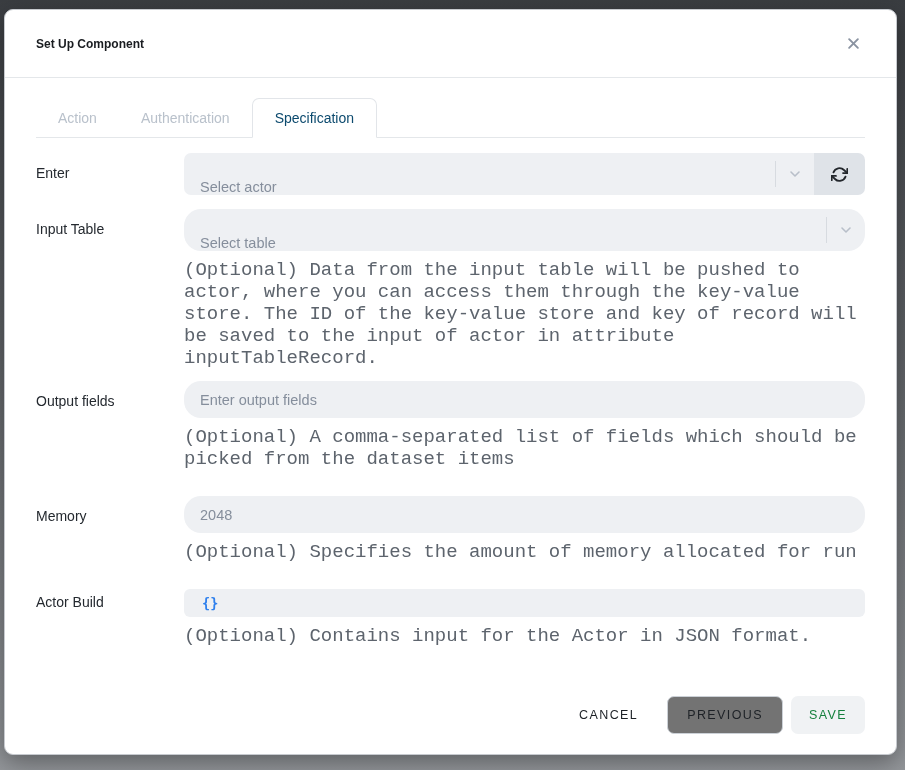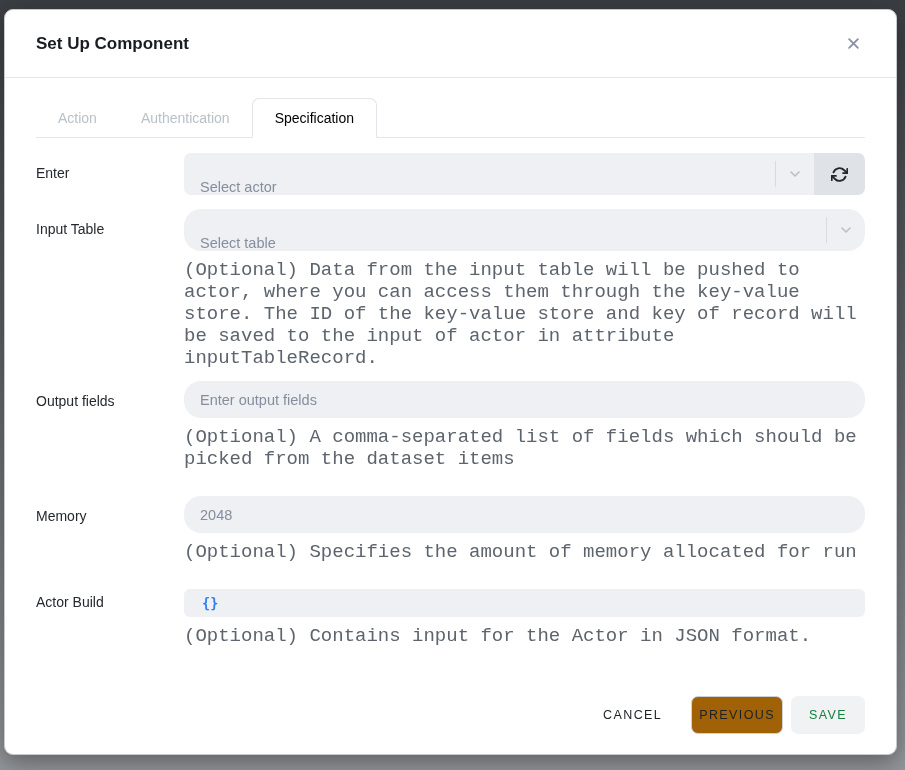--- a/index.html
+++ b/index.html
@@ -22,39 +22,39 @@
     overflow: hidden;
   }
   
   .modal-header {
     flex: none;
     height: 68px;
     padding: 0 31px;
     display: flex; align-items: center; justify-content: space-between;
     border-bottom: 1px solid #e4e7ea;
   }
-  .modal-title { font-size: 17px; font-weight: 700; color: #191c20; }
+  .modal-title { font-size: 12px; font-weight: 700; color: #191c20; }
   .close-btn {
     background: none; border: none; padding: 4px; cursor: pointer;
     display: flex; align-items: center; justify-content: center; color: #8a93a1;
   }
   
   .tabbar {
     flex: none;
     margin: 20px 31px 0;
     display: flex;
     border-bottom: 1px solid #e4e7ea;
   }
   .tab {
     appearance: none; background: transparent; border: none;
     font-family: inherit; font-size: 14px; color: #b9c1cb;
     padding: 11px 22px; cursor: pointer; line-height: 16px;
   }
   .tab.active {
-    color: #000000; background: #fff;
+    color: #0c4a6e; background: #fff;
     border: 1px solid #e2e5e9; border-bottom: 1px solid #ffffff;
     margin-bottom: -1px;
     border-radius: 7px 7px 0 0;
   }
   
   .form { flex: 1; padding: 15px 31px 0; overflow: hidden; }
   .frow { display: flex; margin-bottom: 26px; }
   .frow.tight { margin-bottom: 14px; }
   .frow.semi { margin-bottom: 12px; }
   .flabel { flex: none; width: 148px; padding-top: 12px; font-size: 14px; color: #24292f; }
@@ -99,21 +99,21 @@
     flex: none;
     display: flex; justify-content: flex-end; align-items: center;
     gap: 8px; padding: 0 31px 20px;
   }
   .btn {
     height: 38px; border-radius: 7px; cursor: pointer;
     font-family: inherit; font-size: 12.5px; font-weight: 500;
     letter-spacing: 1.4px; line-height: 1;
   }
   .btn-text { background: none; border: none; color: #1d2126; padding: 0 18px; margin-right: 3px; }
-  .btn-outline { background: #a16207; border: 1px solid #ccd1d7; color: #1d2126; padding: 0 7px; text-align: center; }
+  .btn-outline { background: #737373; border: 1px solid #ccd1d7; color: #1d2126; padding: 0 19px; text-align: center; }
   .btn-disabled { background: #f0f2f4; border: none; color: #15803d; padding: 0 18px; cursor: default; }
   svg { display: block; }
 </style>
 </head>
 <body>
 
 <div class="modal">
 
   <div class="modal-header">
     <div class="modal-title">Set Up Component</div>

